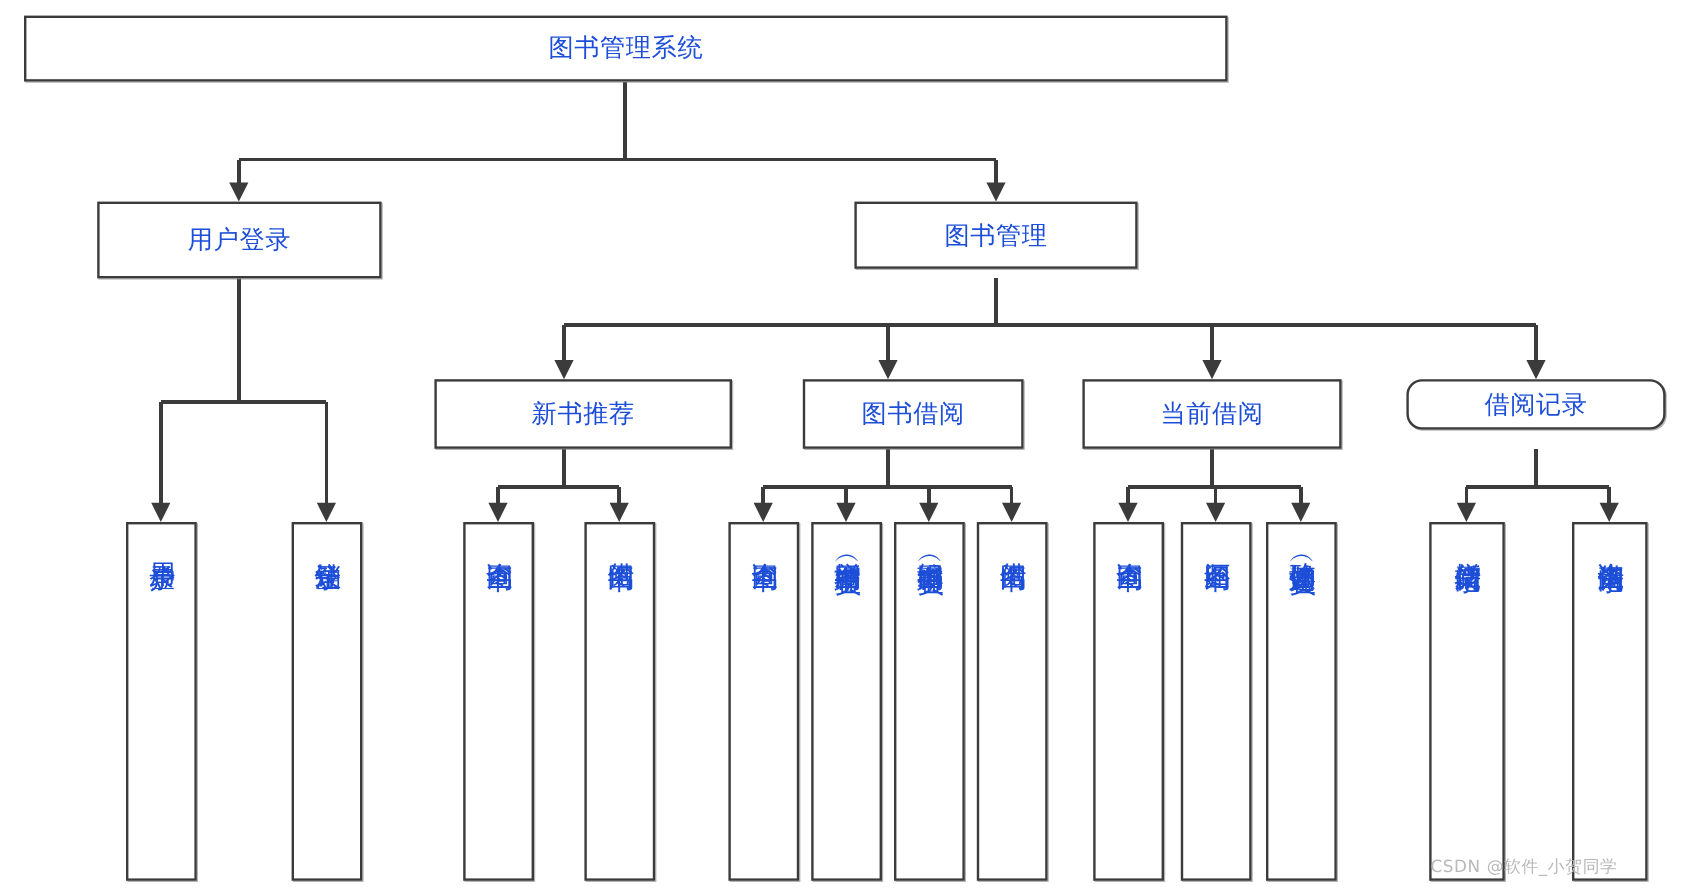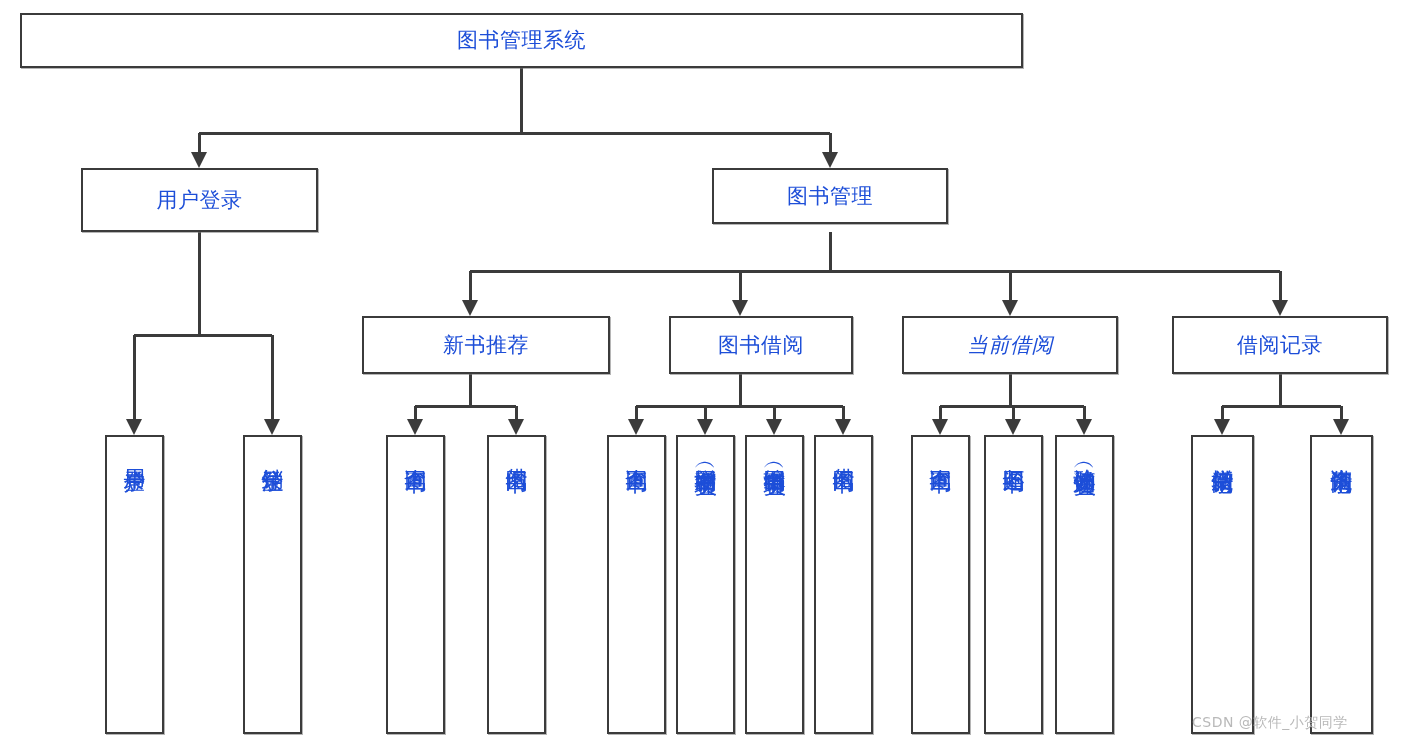--- a/index.html
+++ b/index.html
@@ -132,24 +132,24 @@
       </div>
       <div class="node-box horiz" style="left: 712px; top: 168px; width: 236px; height: 56px;">
         <span class="node-label">图书管理</span>
       </div>
       <div class="node-box horiz" style="left: 362px; top: 316px; width: 248px; height: 58px; align-items: center;">
         <span class="node-label">新书推荐</span>
       </div>
       <div class="node-box horiz" style="left: 632px; top: 316px; width: 184px; height: 58px; margin-left: 37px;">
         <span class="node-label">图书借阅</span>
       </div>
-      <div class="node-box horiz" style="left: 902px; top: 316px; width: 216px; height: 58px; font-style: italic;">
+      <div class="node-box horiz" style="left: 902px; top: 316px; width: 216px; height: 58px;">
         <span class="node-label">当前借阅</span>
       </div>
-      <div class="node-box horiz" style="left: 1172px; top: 316px; width: 216px; height: 58px;">
+      <div class="node-box horiz" style="left: 1172px; top: 316px; width: 216px; height: 42px; border-radius: 13px;">
         <span class="node-label">借阅记录</span>
       </div>
       <div class="node-box vert" style="left: 105px; top: 435px; width: 59px; height: 299px; align-items: flex-start; padding-top: 14px;">
         <span class="node-label">用户登录</span>
       </div>
       <div class="node-box vert" style="left: 243px; top: 435px; width: 59px; height: 299px; align-items: flex-start; padding-top: 14px;">
         <span class="node-label">注销登录</span>
       </div>
       <div class="node-box vert" style="left: 386px; top: 435px; width: 59px; height: 299px; align-items: flex-start; padding-top: 14px;">
         <span class="node-label">查询图书</span>

